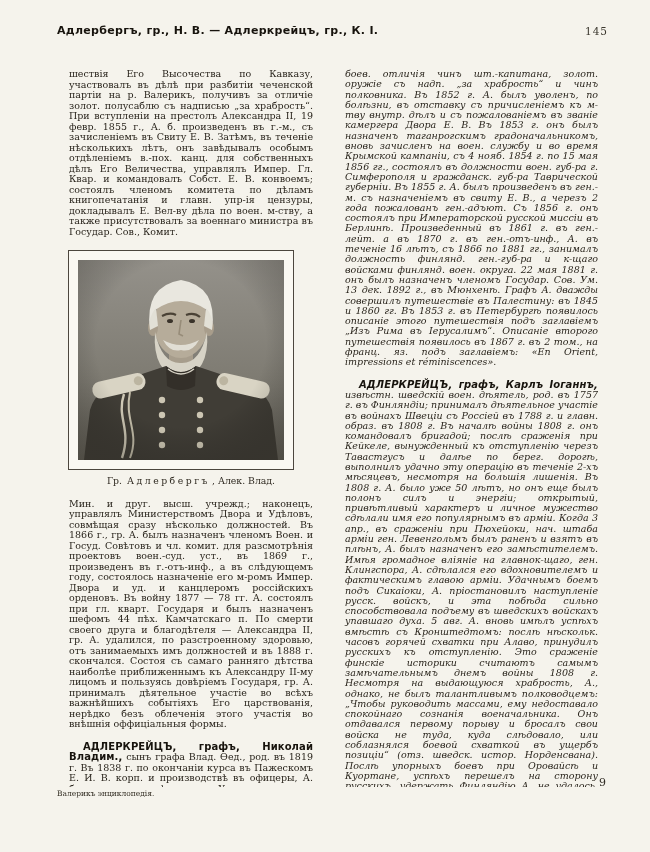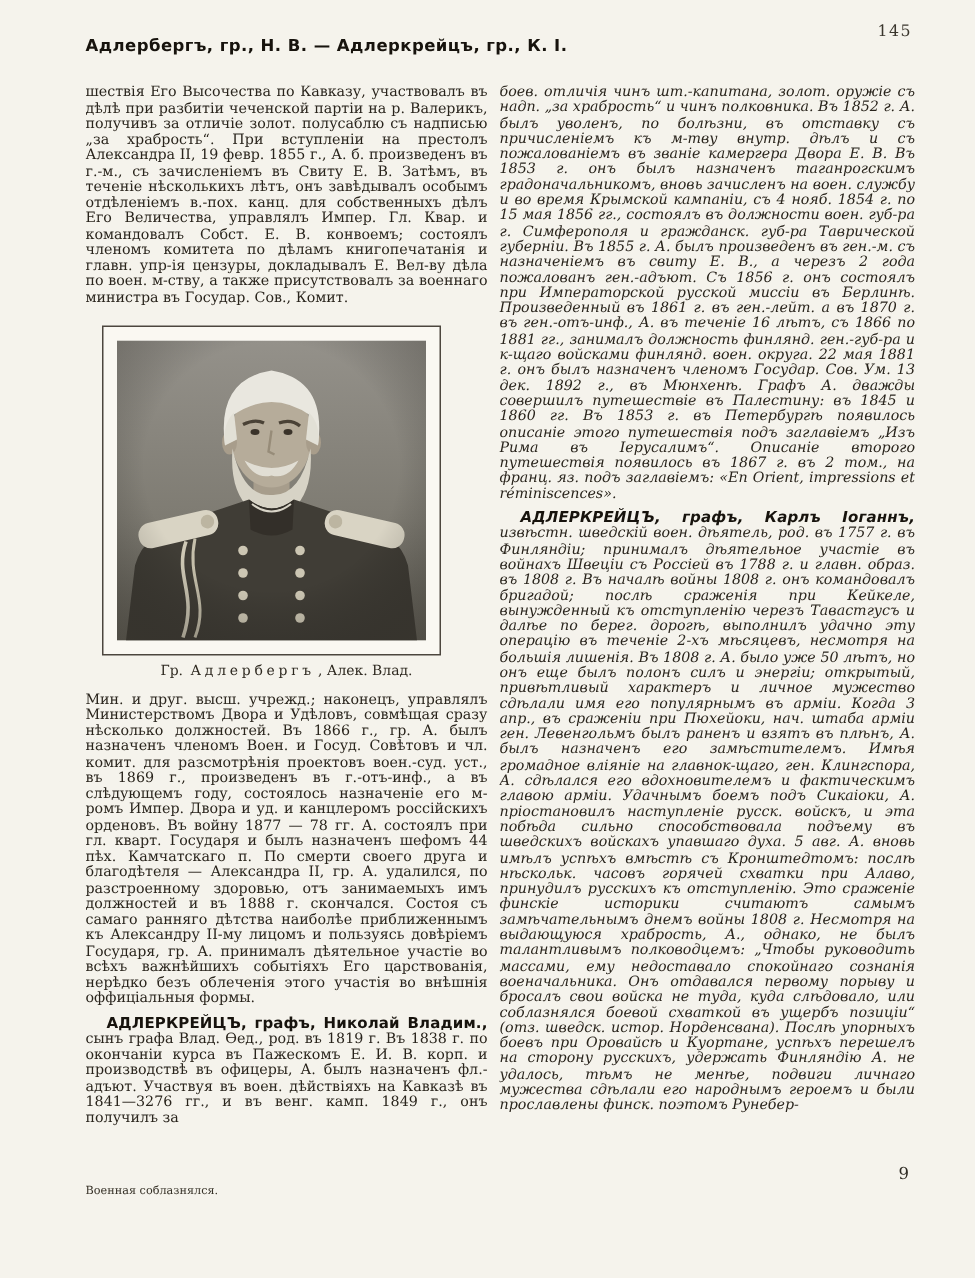--- a/index.html
+++ b/index.html
@@ -14,30 +14,30 @@
     font-family:"DejaVu Serif", serif; color:var(--ink);
     overflow:hidden;
   }
   .running-head{
     position:absolute; top:24px; left:57px; right:40px;
     font-family:"DejaVu Sans", sans-serif; font-weight:bold;
     font-size:11px; letter-spacing:.3px; color:var(--ink-bold);
     white-space:nowrap;
   }
   .folio{
-    position:absolute; top:15px; right:42px;
+    position:absolute; top:25px; right:42px;
     font-size:10.5px; letter-spacing:1px; color:#3a362d;
   }
   .col{
     position:absolute; top:57px; height:730px; overflow:hidden;
     text-align:justify;
   }
   .col-left{ left:57px;  width:268px; font-size:9.5px; line-height:10.5px;}
   .col-right{ left:333px; width:277px; font-size:9.5px; line-height:10.3px;font-style:italic;}
-  .col p{margin:0; padding:0;}
+  .col p{margin:12px; padding:0;}
   p.article{margin-top:6px; text-indent:14px;}
   .lead{
     font-family:"DejaVu Sans", sans-serif; font-weight:bold;
     font-size:10px; color:var(--ink-bold); letter-spacing:.1px;
   }
   .figure{ width:246px; margin:13px auto 0 auto; }
   .photo-frame{
     border:1px solid var(--frame); background:var(--mat);
     padding:9px; width:206px; height:200px; box-sizing:content-box;
   }
@@ -138,16 +138,16 @@
 
     <p class="article"><span class="lead">АДЛЕРКРЕЙЦЪ, графъ, Николай Владим.,</span> <span>сынъ графа Влад. Ѳед., род. въ 1819 г. Въ 1838 г. по окончаніи курса въ Пажескомъ Е. И. В. корп. и производствѣ въ офицеры, А. былъ назначенъ фл.-адъют. Участвуя въ воен. дѣйствіяхъ на Кавказѣ въ 1841—3276 гг., и въ венг. камп. 1849 г., онъ получилъ за</span></p>
   </div>
 
   <div class="col col-right">
     <p>боев. отличія чинъ шт.-капитана, золот. оружіе съ надп. „за храбрость“ и чинъ полковника. Въ 1852 г. А. былъ уволенъ, по болѣзни, въ отставку съ причисленіемъ къ м-тву внутр. дѣлъ и съ пожалованіемъ въ званіе камергера Двора Е. В. Въ 1853 г. онъ былъ назначенъ таганрогскимъ градоначальникомъ, вновь зачисленъ на воен. службу и во время Крымской кампаніи, съ 4 нояб. 1854 г. по 15 мая 1856 гг., состоялъ въ должности воен. губ-ра г. Симферополя и гражданск. губ-ра Таврической губерніи. Въ 1855 г. А. былъ произведенъ въ ген.-м. съ назначеніемъ въ свиту Е. В., а черезъ 2 года пожалованъ ген.-адъют. Съ 1856 г. онъ состоялъ при Императорской русской миссіи въ Берлинѣ. Произведенный въ 1861 г. въ ген.-лейт. а въ 1870 г. въ ген.-отъ-инф., А. въ теченіе 16 лѣтъ, съ 1866 по 1881 гг., занималъ должность финлянд. ген.-губ-ра и к-щаго войсками финлянд. воен. округа. 22 мая 1881 г. онъ былъ назначенъ членомъ Государ. Сов. Ум. 13 дек. 1892 г., въ Мюнхенѣ. Графъ А. дважды совершилъ путешествіе въ Палестину: въ 1845 и 1860 гг. Въ 1853 г. въ Петербургѣ появилось описаніе этого путешествія подъ заглавіемъ „Изъ Рима въ Іерусалимъ“. Описаніе второго путешествія появилось въ 1867 г. въ 2 том., на франц. яз. подъ заглавіемъ: «En Orient, impressions et réminiscences».</p>
 
     <p class="article"><span class="lead">АДЛЕРКРЕЙЦЪ, графъ, Карлъ Іоганнъ,</span> <span>извѣстн. шведскій воен. дѣятель, род. въ 1757 г. въ Финляндіи; принималъ дѣятельное участіе въ войнахъ Швеціи съ Россіей въ 1788 г. и главн. образ. въ 1808 г. Въ началѣ войны 1808 г. онъ командовалъ бригадой; послѣ сраженія при Кейкеле, вынужденный къ отступленію черезъ Тавастгусъ и далѣе по берег. дорогѣ, выполнилъ удачно эту операцію въ теченіе 2-хъ мѣсяцевъ, несмотря на большія лишенія. Въ 1808 г. А. было уже 50 лѣтъ, но онъ еще былъ полонъ силъ и энергіи; открытый, привѣтливый характеръ и личное мужество сдѣлали имя его популярнымъ въ арміи. Когда 3 апр., въ сраженіи при Пюхейоки, нач. штаба арміи ген. Левенгольмъ былъ раненъ и взятъ въ плѣнъ, А. былъ назначенъ его замѣстителемъ. Имѣя громадное вліяніе на главнок-щаго, ген. Клингспора, А. сдѣлался его вдохновителемъ и фактическимъ главою арміи. Удачнымъ боемъ подъ Сикаіоки, А. пріостановилъ наступленіе русск. войскъ, и эта побѣда сильно способствовала подъему въ шведскихъ войскахъ упавшаго духа. 5 авг. А. вновь имѣлъ успѣхъ вмѣстѣ съ Кронштедтомъ: послѣ нѣскольк. часовъ горячей схватки при Алаво, принудилъ русскихъ къ отступленію. Это сраженіе финскіе историки считаютъ самымъ замѣчательнымъ днемъ войны 1808 г. Несмотря на выдающуюся храбрость, А., однако, не былъ талантливымъ полководцемъ: „Чтобы руководить массами, ему недоставало спокойнаго сознанія военачальника. Онъ отдавался первому порыву и бросалъ свои войска не туда, куда слѣдовало, или соблазнялся боевой схваткой въ ущербъ позиціи“ (отз. шведск. истор. Норденсвана). Послѣ упорныхъ боевъ при Оровайсѣ и Куортане, успѣхъ перешелъ на сторону русскихъ, удержать Финляндію А. не удалось, тѣмъ не менѣе, подвиги личнаго мужества сдѣлали его народнымъ героемъ и были прославлены финск. поэтомъ Рунебер-</span></p>
   </div>
 
-  <div class="imprint">Военная соблазнялся.</div>
+  <div class="imprint">Валерикъ энциклопедія.</div>
   <div class="vol-folio">9</div>
 
 </div>
 
 </body></html>

